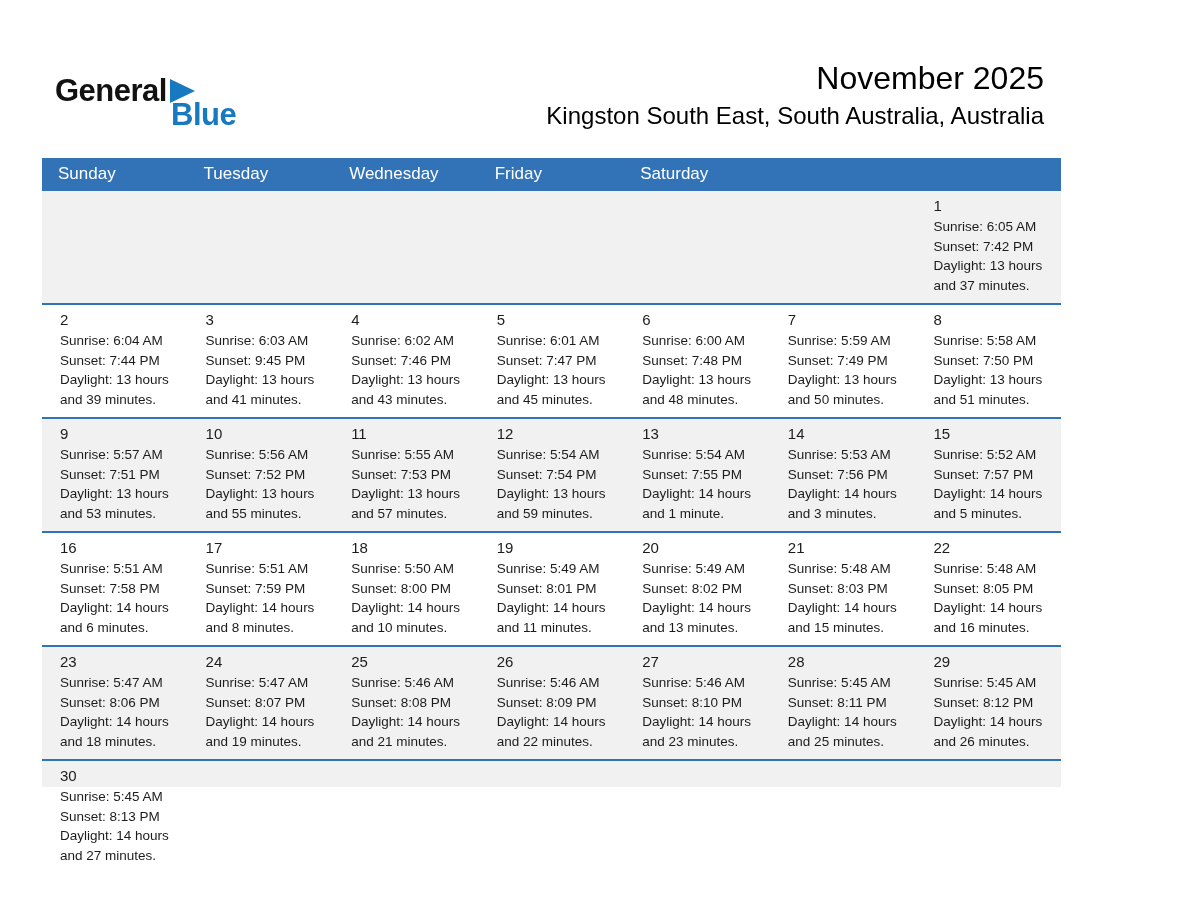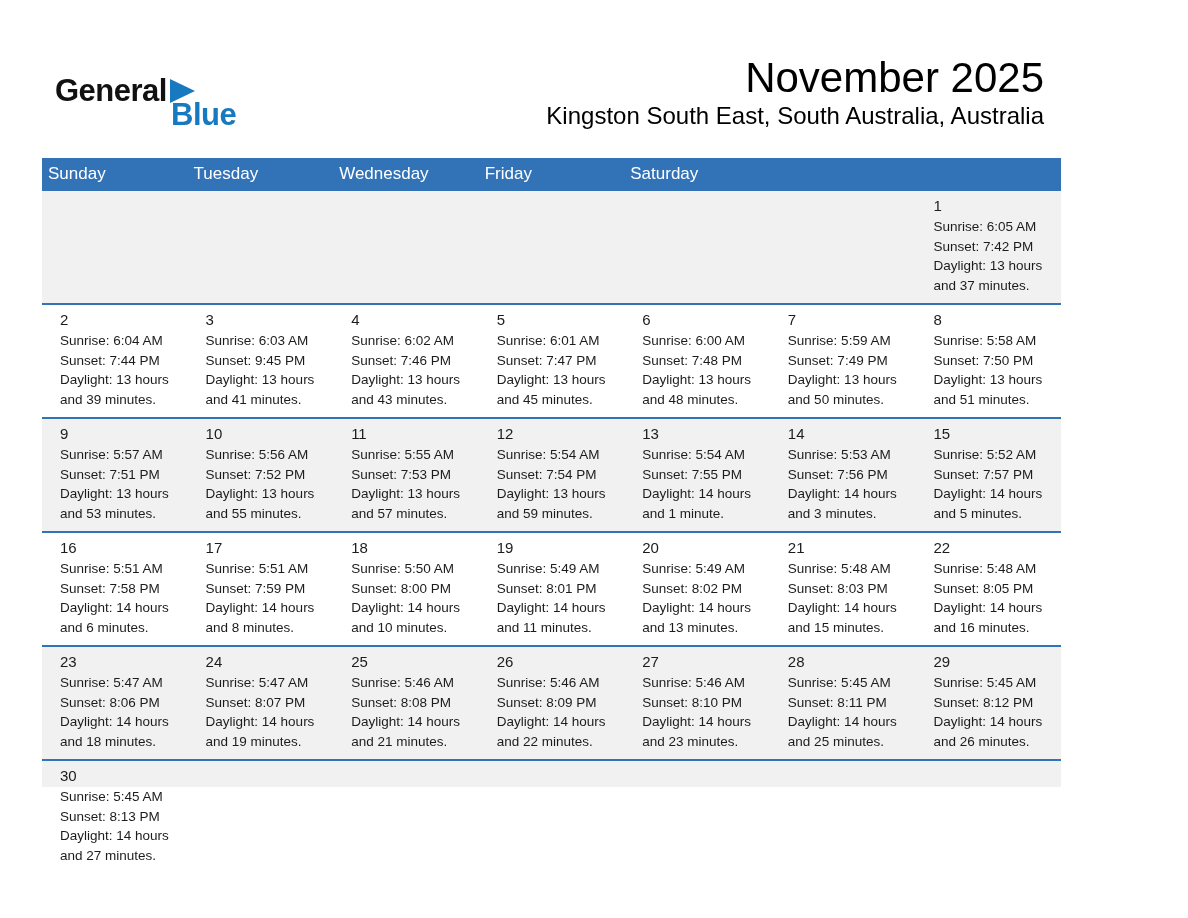--- a/index.html
+++ b/index.html
@@ -28,31 +28,31 @@
     border-top: 12px solid transparent;
     border-bottom: 12px solid transparent;
     border-left: 25px solid var(--logo-blue);
     margin-left: 3px; margin-top: 3px;
   }
   .logo-word2 {
     font-size: 31px; font-weight: 700; color: var(--logo-blue);
     margin-left: 116px; margin-top: -6px; line-height: 30px; letter-spacing: -0.5px;
   }
   .titles { position: absolute; top: 55px; right: 59px; text-align: right; color: #000000; }
-  .month-title { font-size: 42px; line-height: 46px; font-weight: 400; }
+  .month-title { font-size: 32px; line-height: 46px; font-weight: 400; }
   .location { font-size: 24px; line-height: 30px; margin-top: 0; font-weight: 400; }
 
   
   .calendar { margin: 0 42px; }
   .weekday-row {
     display: grid; grid-template-columns: repeat(7, 1fr);
     background: var(--blue); height: 31px;
   }
   .weekday-cell {
-    color: #ffffff; font-size: 17px; line-height: 31px; padding-left: 6px;
+    color: #ffffff; font-size: 17px; line-height: 31px; padding-left: 16px;
     overflow: hidden; white-space: nowrap;
   }
   .week-row {
     display: grid; grid-template-columns: repeat(7, 1fr);
     min-height: 110px;
     border-top: 2px solid var(--blue);
   }
   .week-row.gray  { background: var(--shade); }
   .week-row.white { background: #ffffff; }
   .week-row.strip { background: linear-gradient(to bottom, var(--shade) 0, var(--shade) 26px, #ffffff 26px); }

